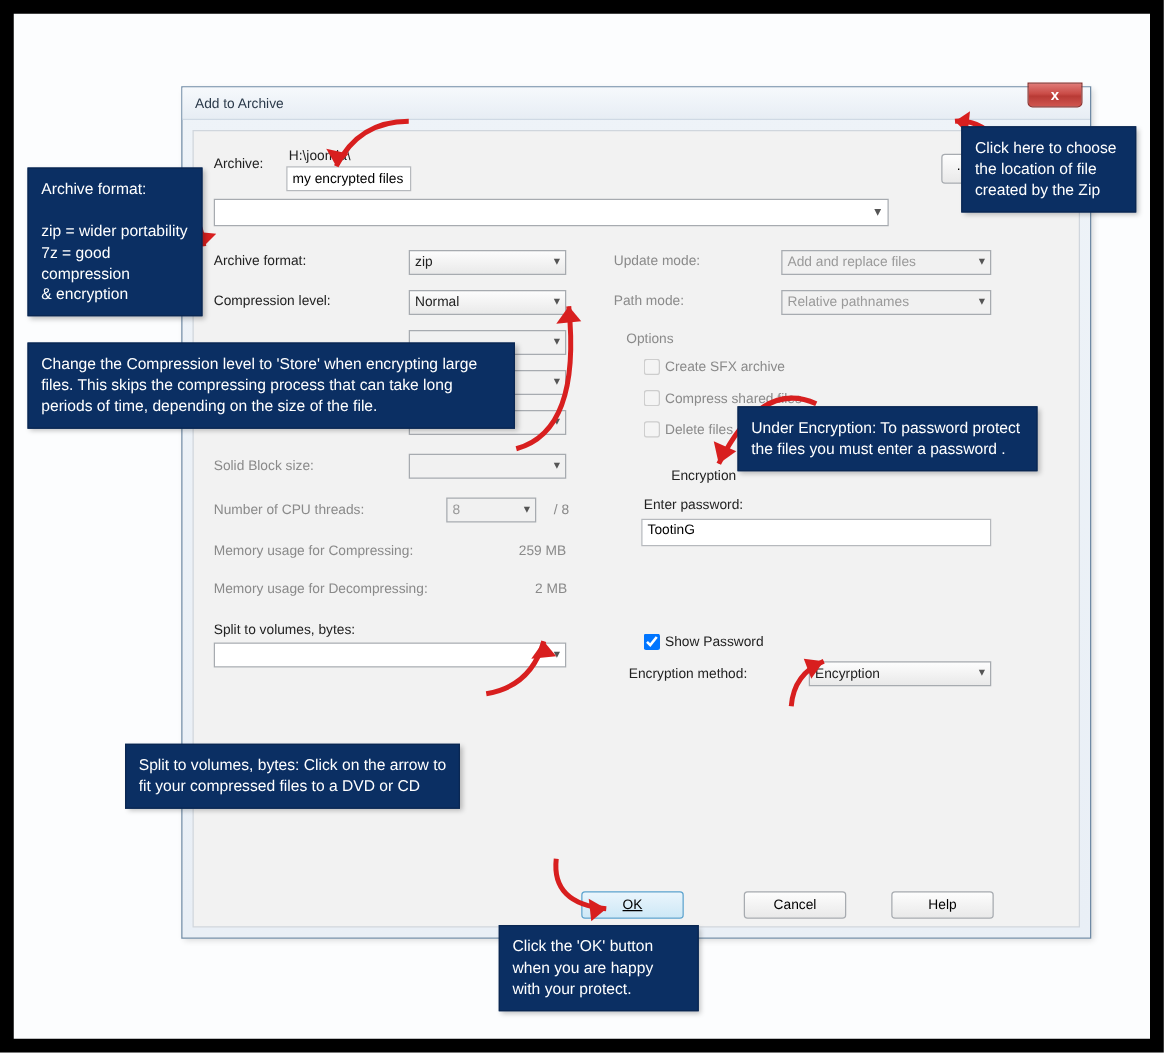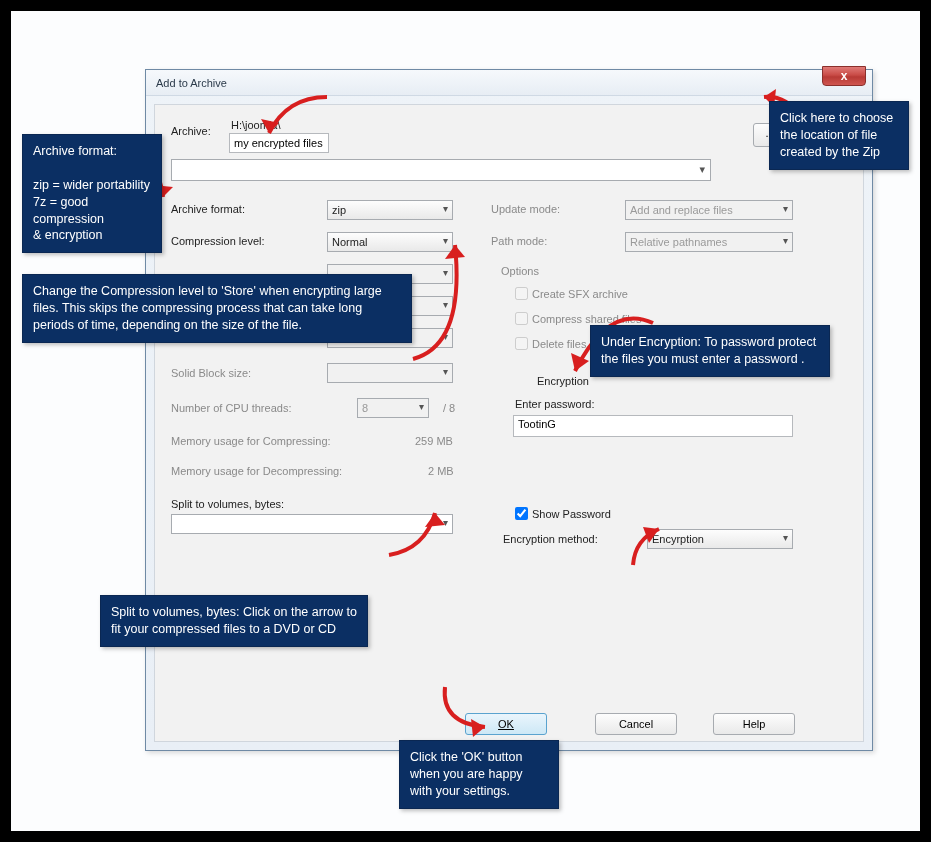--- a/index.html
+++ b/index.html
@@ -250,21 +250,21 @@
 
   <div class="callout" style="left:758px; top:90px; width:140px;"><span>Click here to choose the location of file created by the Zip</span></div>
   <div class="callout" style="left:11px; top:123px; width:140px; white-space:pre-line;"><span>Archive format:
 
 zip = wider portability
 7z = good compression
        &amp; encryption</span></div>
   <div class="callout" style="left:11px; top:263px; width:390px;"><span>Change the Compression level to 'Store' when encrypting large files. This skips the compressing  process that can take long periods of time, depending on the size of the file.</span></div>
   <div class="callout" style="left:89px; top:540px; width:268px;margin-top:44px;"><span>Split to volumes, bytes: Click on the arrow to fit your compressed files to a DVD or CD</span></div>
   <div class="callout" style="left:579px; top:314px; width:240px;"><span>Under Encryption: To password protect the files you must enter a password .</span></div>
-  <div class="callout" style="left:388px; top:729px; width:160px;"><span>Click the 'OK' button when you are happy with your settings.</span></div>
+  <div class="callout" style="left:388px; top:729px; width:160px;"><span>Click the 'OK' button when you are happy with your protect.</span></div>
 
   <svg class="arrow" style="left:246px; top:78px; width:80px; height:60px;">
     <path d="M70,8 Q30,8 12,44"></path>
       <polygon points="12,44 4,30 22,34"></polygon>
   </svg>
   <svg class="arrow" style="left:745px; top:76px; width:50px; height:40px;">
     <path d="M45,30 Q30,8 8,10"></path>
       <polygon points="8,10 20,2 18,20"></polygon>
   </svg>
   <svg class="arrow" style="left:112px; top:134px; width:50px; height:60px;">

